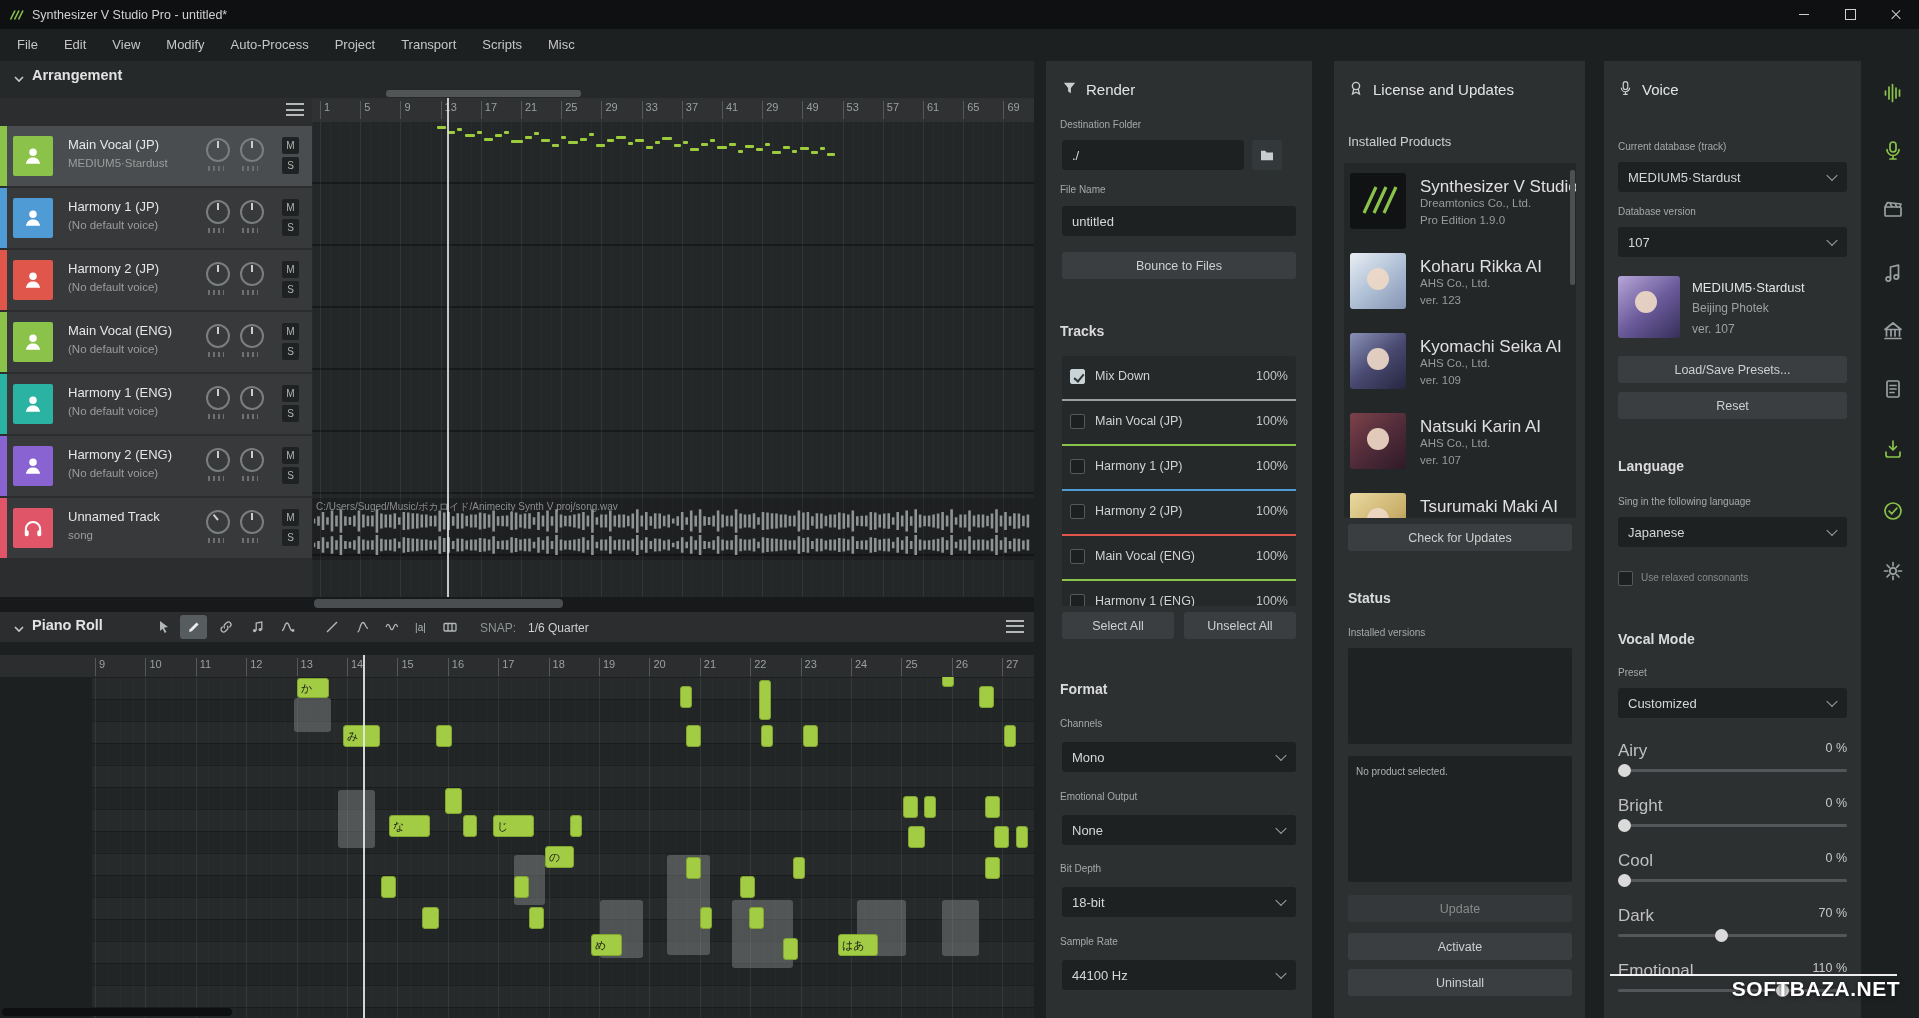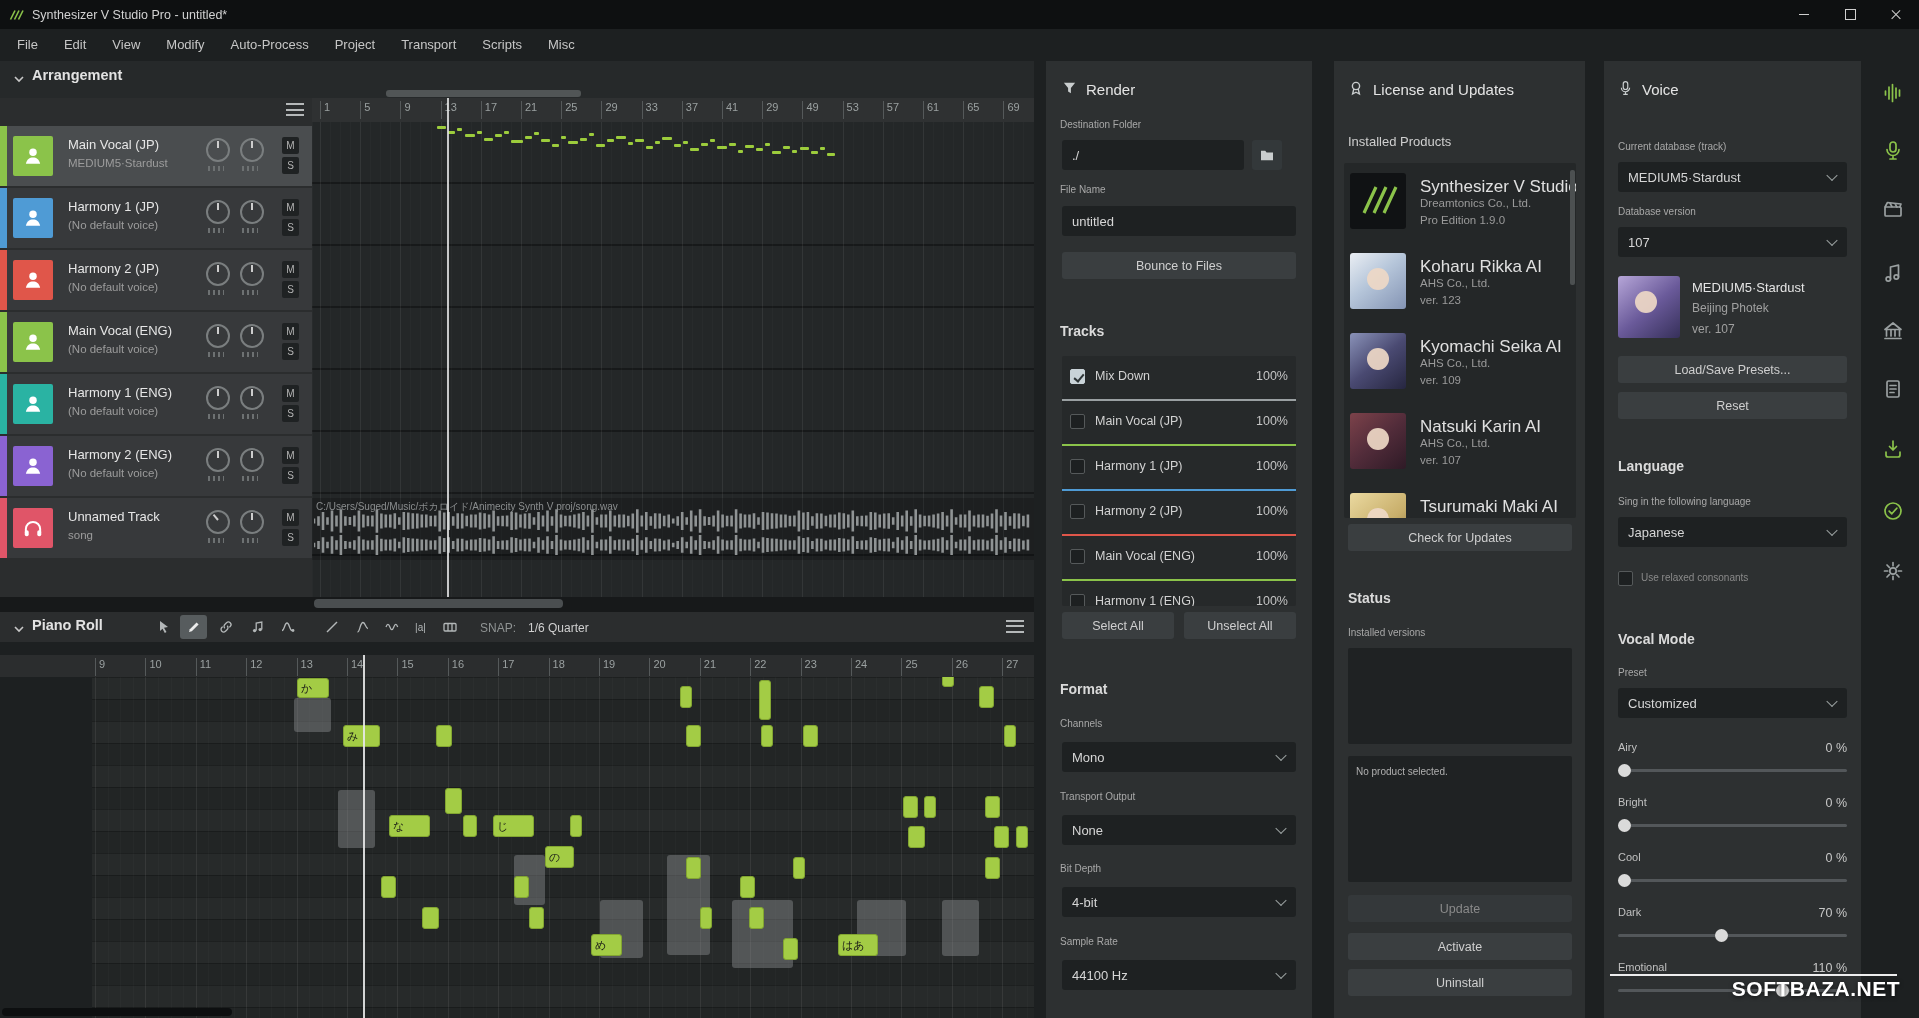--- a/index.html
+++ b/index.html
@@ -66,21 +66,21 @@
   .av{position:absolute;width:56px;height:56px;border-radius:3px;top:6px;overflow:hidden;}
   .face::after{content:"";position:absolute;width:22px;height:22px;border-radius:50%;background:rgba(238,216,198,0.92);left:17px;top:15px;}
   .av-rikka{background:linear-gradient(140deg,#eaeef3 0%,#b6c6da 45%,#8494b4 100%);}
   .av-seika{background:linear-gradient(140deg,#8a92b8 0%,#4a4a72 50%,#262640 100%);}
   .av-karin{background:linear-gradient(140deg,#7c424a 0%,#522c3a 50%,#2e1a26 100%);}
   .av-maki{background:linear-gradient(140deg,#ead9a0 0%,#c8ae6a 60%,#8a7340 100%);}
   .av-stardust{background:linear-gradient(140deg,#b6a6d8 0%,#6a5a9a 52%,#36305a 100%);}
   .pname{position:absolute;left:70px;top:10px;font-size:17px;color:#e0e0e0;white-space:nowrap;}
   .pvend{position:absolute;left:70px;top:30px;font-size:11.5px;color:#9a9a9a;white-space:nowrap;}
   .pver{position:absolute;left:70px;top:47px;font-size:11.5px;color:#9a9a9a;white-space:nowrap;}
-  .sl-lab{position:absolute;left:0;font-size:11px;color:#c0c0c0;}
+  .sl-lab{position:absolute;left:0;font-size:17px;color:#c0c0c0;}
   .sl-val{position:absolute;right:0;font-size:12.5px;color:#c8c8c8;}
   .sl-track{position:absolute;left:0;width:229px;height:3px;background:#53575 8;background:#53575a;border-radius:2px;}
   .sl-thumb{position:absolute;top:-5px;width:13px;height:13px;border-radius:50%;background:#dadada;}
   .ricon{position:absolute;left:15px;width:22px;height:22px;}
   #watermark-text{position:absolute;left:1640px;top:977px;width:260px;text-align:right;font-size:21px;font-weight:bold;
      color:#ffffff;letter-spacing:0.5px;text-shadow:0 1px 4px rgba(0,0,0,0.65);}
 </style>
 </head>
 <body>
 
@@ -535,28 +535,28 @@
     </div>
   <div class="btn" style="left:1062px;top:612px;width:112px;">Select All</div>
   <div class="btn" style="left:1184px;top:612px;width:112px;">Unselect All</div>
   <div class="h2" style="left:1060px;top:681px;">Format</div>
   <div id="format-fields" class="abs" style="left:1062px;top:710px;width:234px;height:285px;">
       <div class="lbl" style="left: -2px; top: 8px; position: absolute;">Channels</div>
       <div class="dd" style="left: 0px; top: 32px; width: 234px;">
         <div>Mono</div>
         <div class="chev"></div>
       </div>
-      <div class="lbl" style="left: -2px; top: 81px; position: absolute;">Transport Output</div>
+      <div class="lbl" style="left: -2px; top: 81px; position: absolute;">Emotional Output</div>
       <div class="dd" style="left: 0px; top: 105px; width: 234px;">
         <div>None</div>
         <div class="chev"></div>
       </div>
       <div class="lbl" style="left: -2px; top: 153px; position: absolute;">Bit Depth</div>
       <div class="dd" style="left: 0px; top: 177px; width: 234px;">
-        <div>4-bit</div>
+        <div>18-bit</div>
         <div class="chev"></div>
       </div>
       <div class="lbl" style="left: -2px; top: 226px; position: absolute;">Sample Rate</div>
       <div class="dd" style="left: 0px; top: 250px; width: 234px;">
         <div>44100 Hz</div>
         <div class="chev"></div>
       </div>
     </div>
 
   <div class="panelbg" style="left:1334px;width:251px;"></div>

